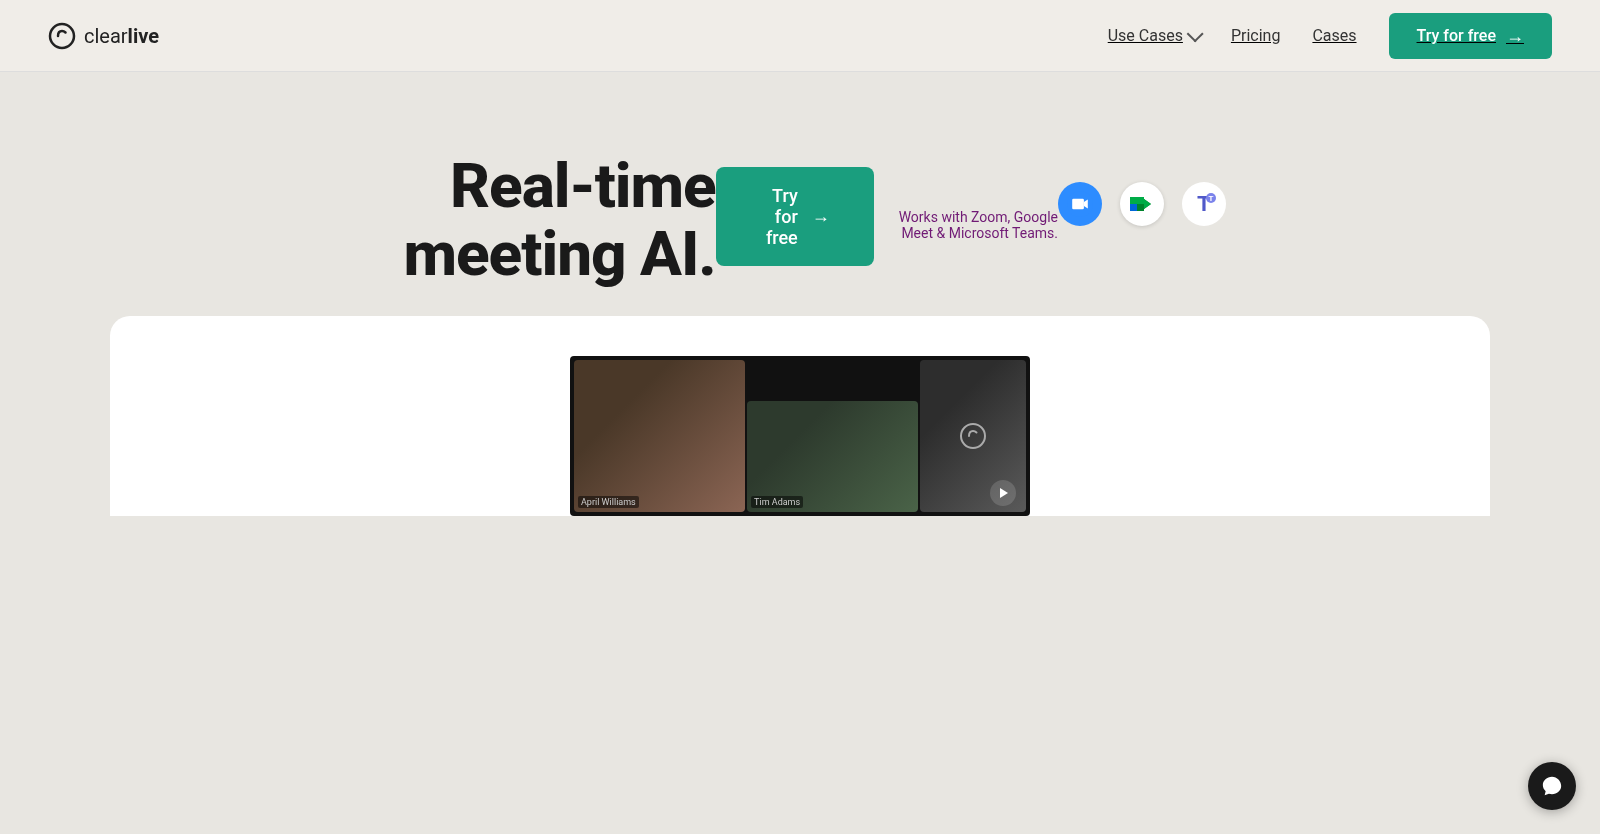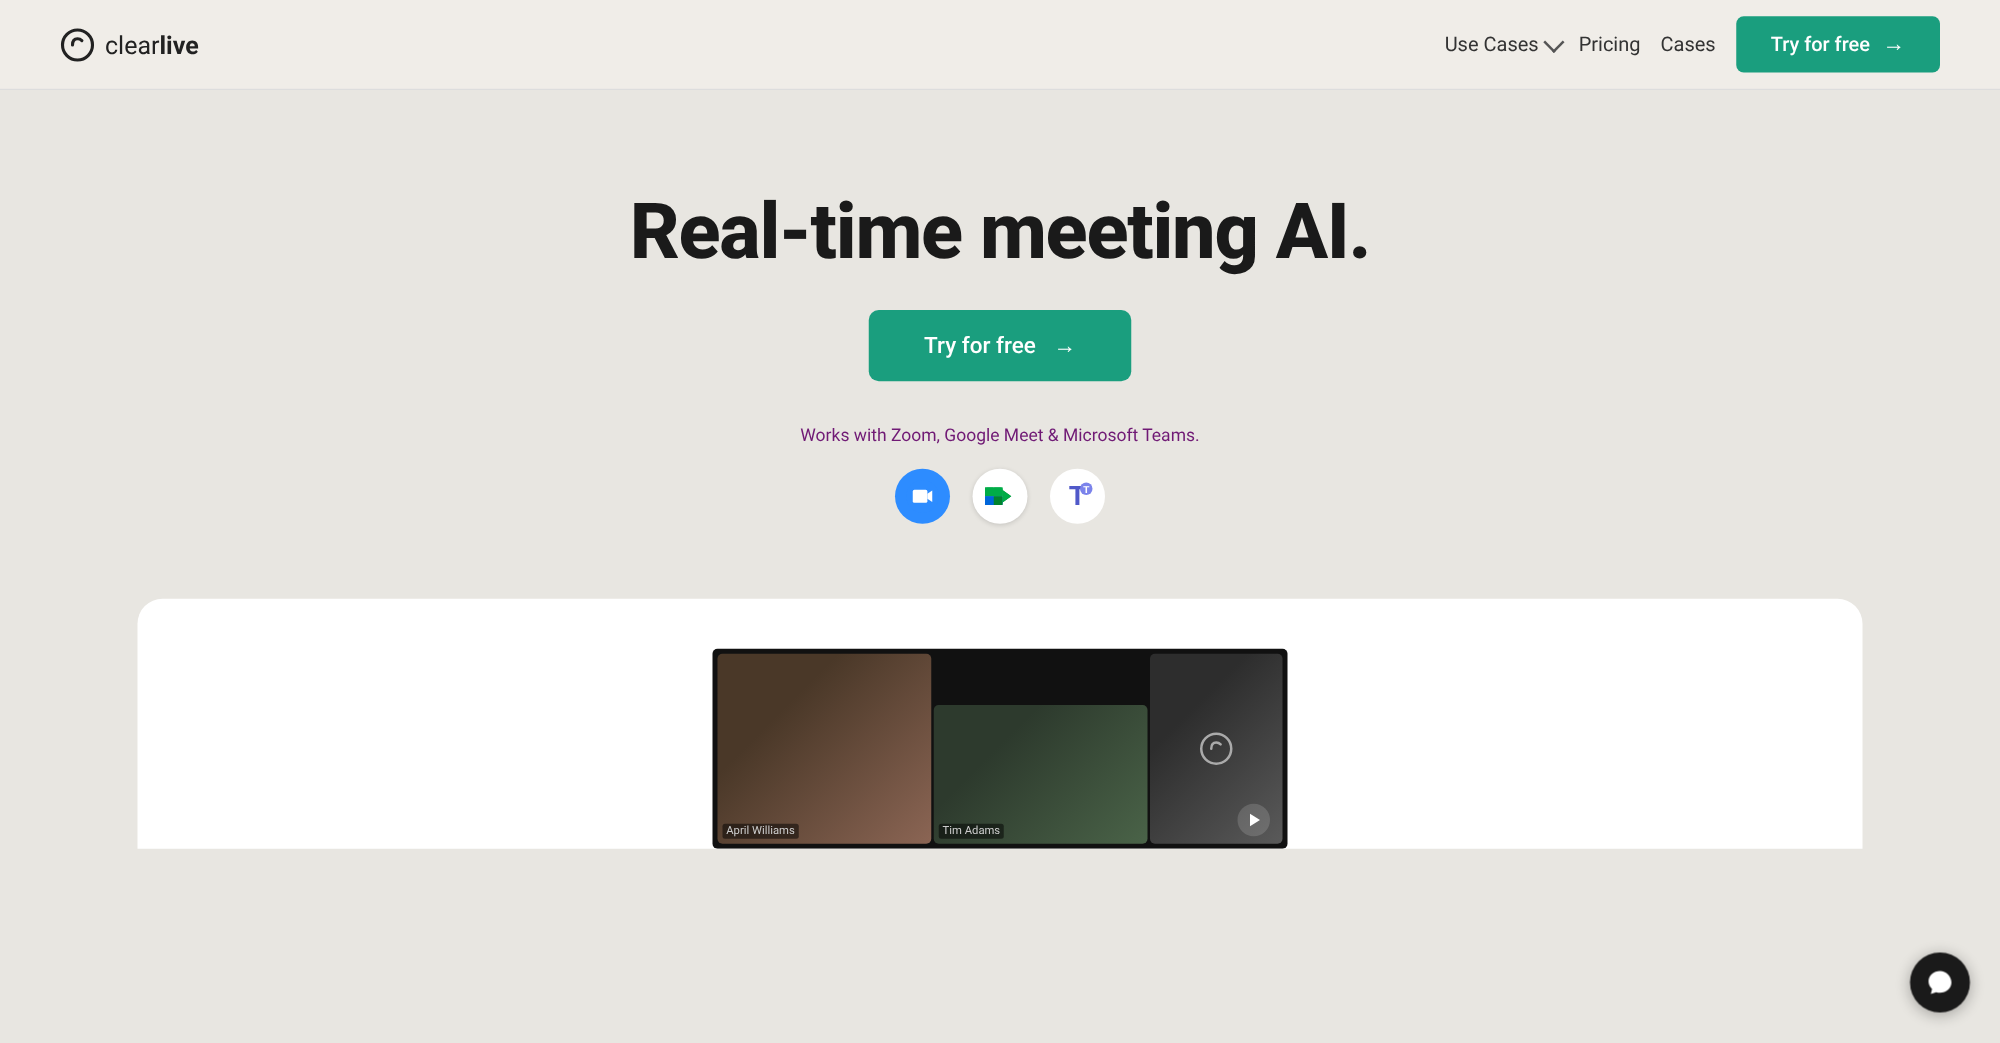--- a/index.html
+++ b/index.html
@@ -33,21 +33,22 @@
       font-size: 20px;
       font-weight: 400;
       color: #222;
     }
     .logo-text strong {
       font-weight: 700;
     }
     nav {
       display: flex;
       align-items: center;
-      gap: 16px;
+      gap: 32px;
+      text-decoration: underline;
     }
     .nav-link {
       font-size: 16px;
       color: #333;
       text-decoration: none;
       cursor: pointer;
       display: flex;
       align-items: center;
       gap: 4px;
     }
@@ -83,21 +84,21 @@
       background: #e8e6e1;
       min-height: 762px;
       display: flex;
       flex-direction: column;
       align-items: center;
     }
 
     
     .hero {
       display: flex;
-      flex-direction: column;
+      flex-direction: row;
       align-items: center;
       text-align: right;
       padding: 80px 24px 0;
       max-width: 900px;
       width: 100%;
     }
     .hero-title {
       font-size: 62px;
       font-weight: 800;
       color: #1a1a1a;

